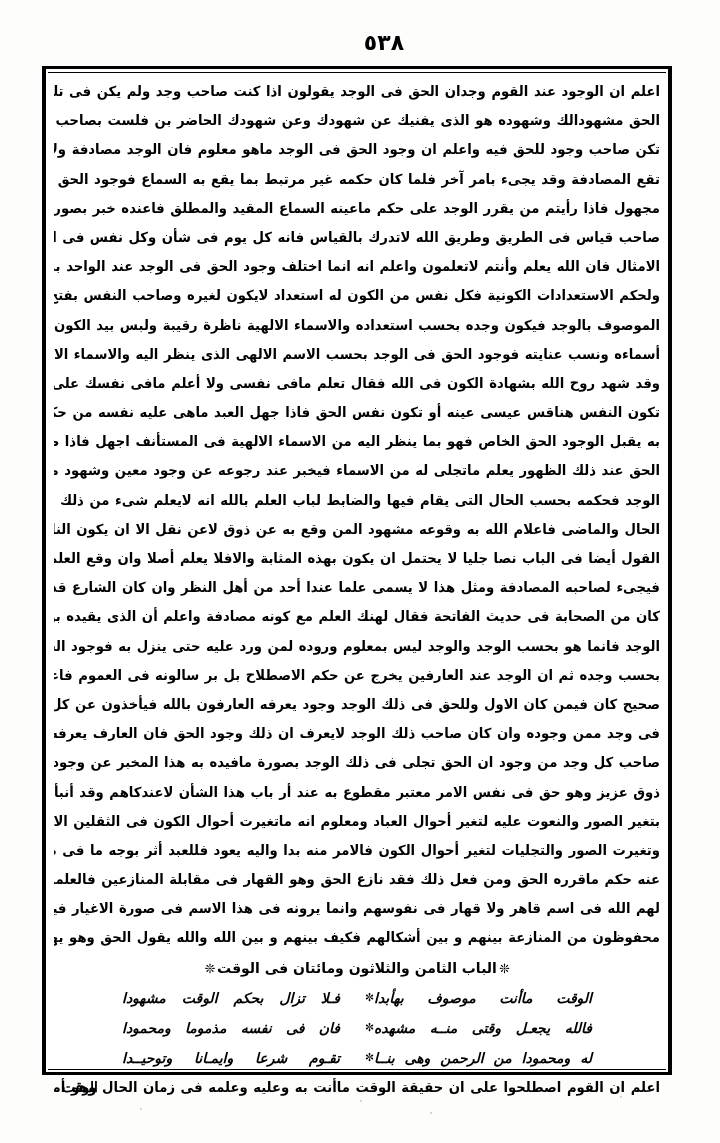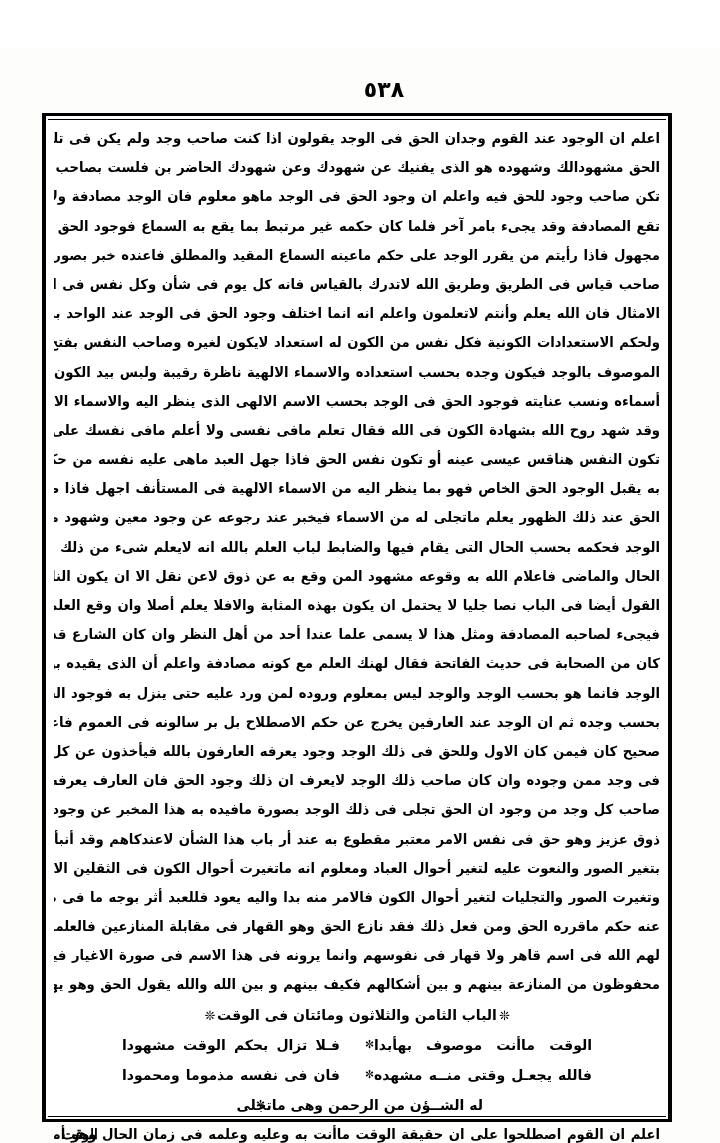--- a/index.html
+++ b/index.html
@@ -15,21 +15,20 @@
     overflow: hidden;
     font-family: "DejaVu Sans", "Liberation Sans", sans-serif;
     color: #000000;
   }
 
   
   #page-scan {
     position: absolute;
     inset: 0;
     background: #fdfdfc;
-    margin-top: 47px;
   }
 
   
   #folio {
     position: absolute;
     top: 32px;
     left: 0;
     right: 0;
     text-align: center;
     padding-left: 48px;
@@ -141,20 +140,21 @@
     height: 30px;
     line-height: 30px;
     font-size: 14px;
     font-weight: bold;
     white-space: nowrap;
     letter-spacing: -0.2px;
   }
   .hemistich {
     width: 218px;
     text-align: center;
+    font-style: italic;
   }
   .hemistich.first { text-align: right; }
   .hemistich.second { text-align: center; }
   .verse-floret {
     width: 34px;
     text-align: center;
     font-size: 11px;
     line-height: 30px;
   }
 
@@ -226,22 +226,23 @@
         <span class="hemistich first">الوقت ماأنت موصوف بهأبدا</span>
         <span class="verse-floret">✼</span>
         <span class="hemistich second">فـلا تزال بحكم الوقت مشهودا</span>
       </div>
       <div class="verse-line">
         <span class="hemistich first">فالله يجعـل وقتى منــه مشهده</span>
         <span class="verse-floret">✼</span>
         <span class="hemistich second">فان فى نفسه مذموما ومحمودا</span>
       </div>
       <div class="verse-line">
-        <span class="hemistich first">له الشــؤن من الرحمن وهى ماتجلى</span>
+        <span class="hemistich first">له ومحمودا من الرحمن وهى بنــا</span>
         <span class="verse-floret">✼</span>
+        <span class="hemistich second">تقـوم شرعا وايمـانا وتوحيــدا</span>
       </div>
 
       <div class="prose-line"><span>اعلم ان القوم اصطلحوا على ان حقيقة الوقت ماأنت به وعليه وعلمه فى زمان الحال وهو أمر وجودى بين عدمين وقيل</span></div>
     </div>
   </div>
 
   <div id="catchword">الوقت</div>
 
   <div class="speckle" style="top:1108px; left:140px;"></div>
   <div class="speckle" style="top:1100px; left:360px;"></div>

